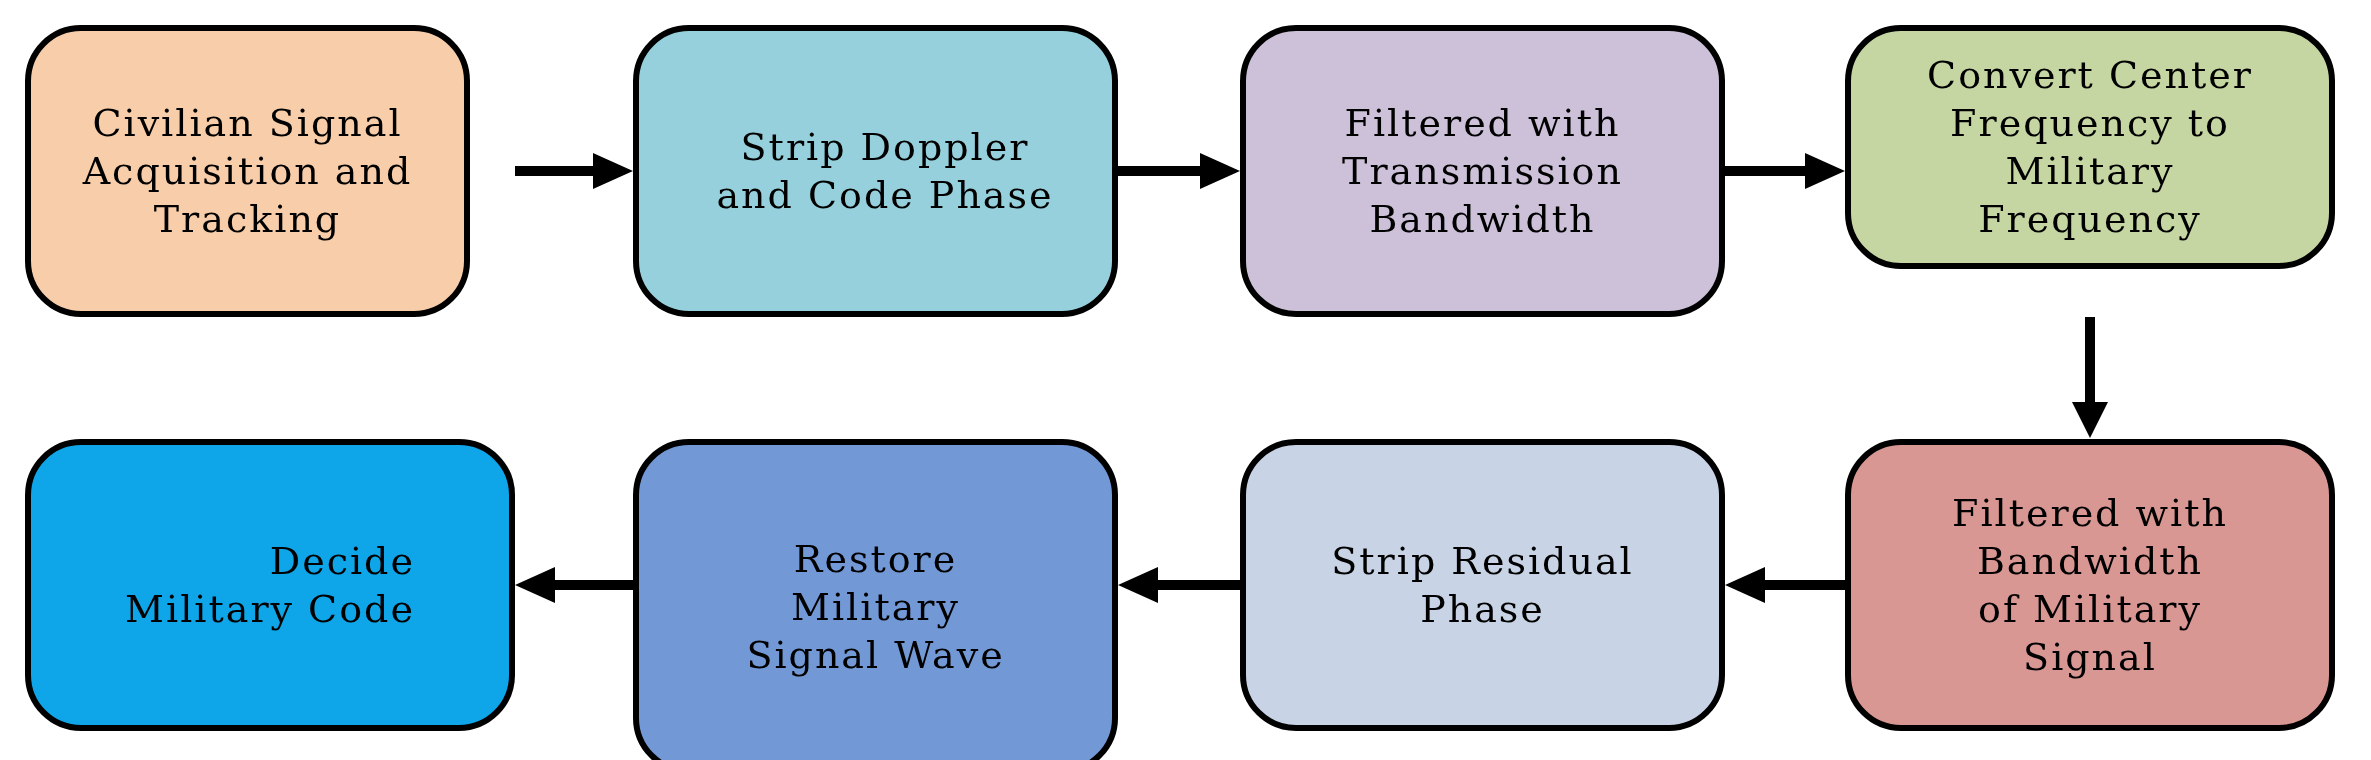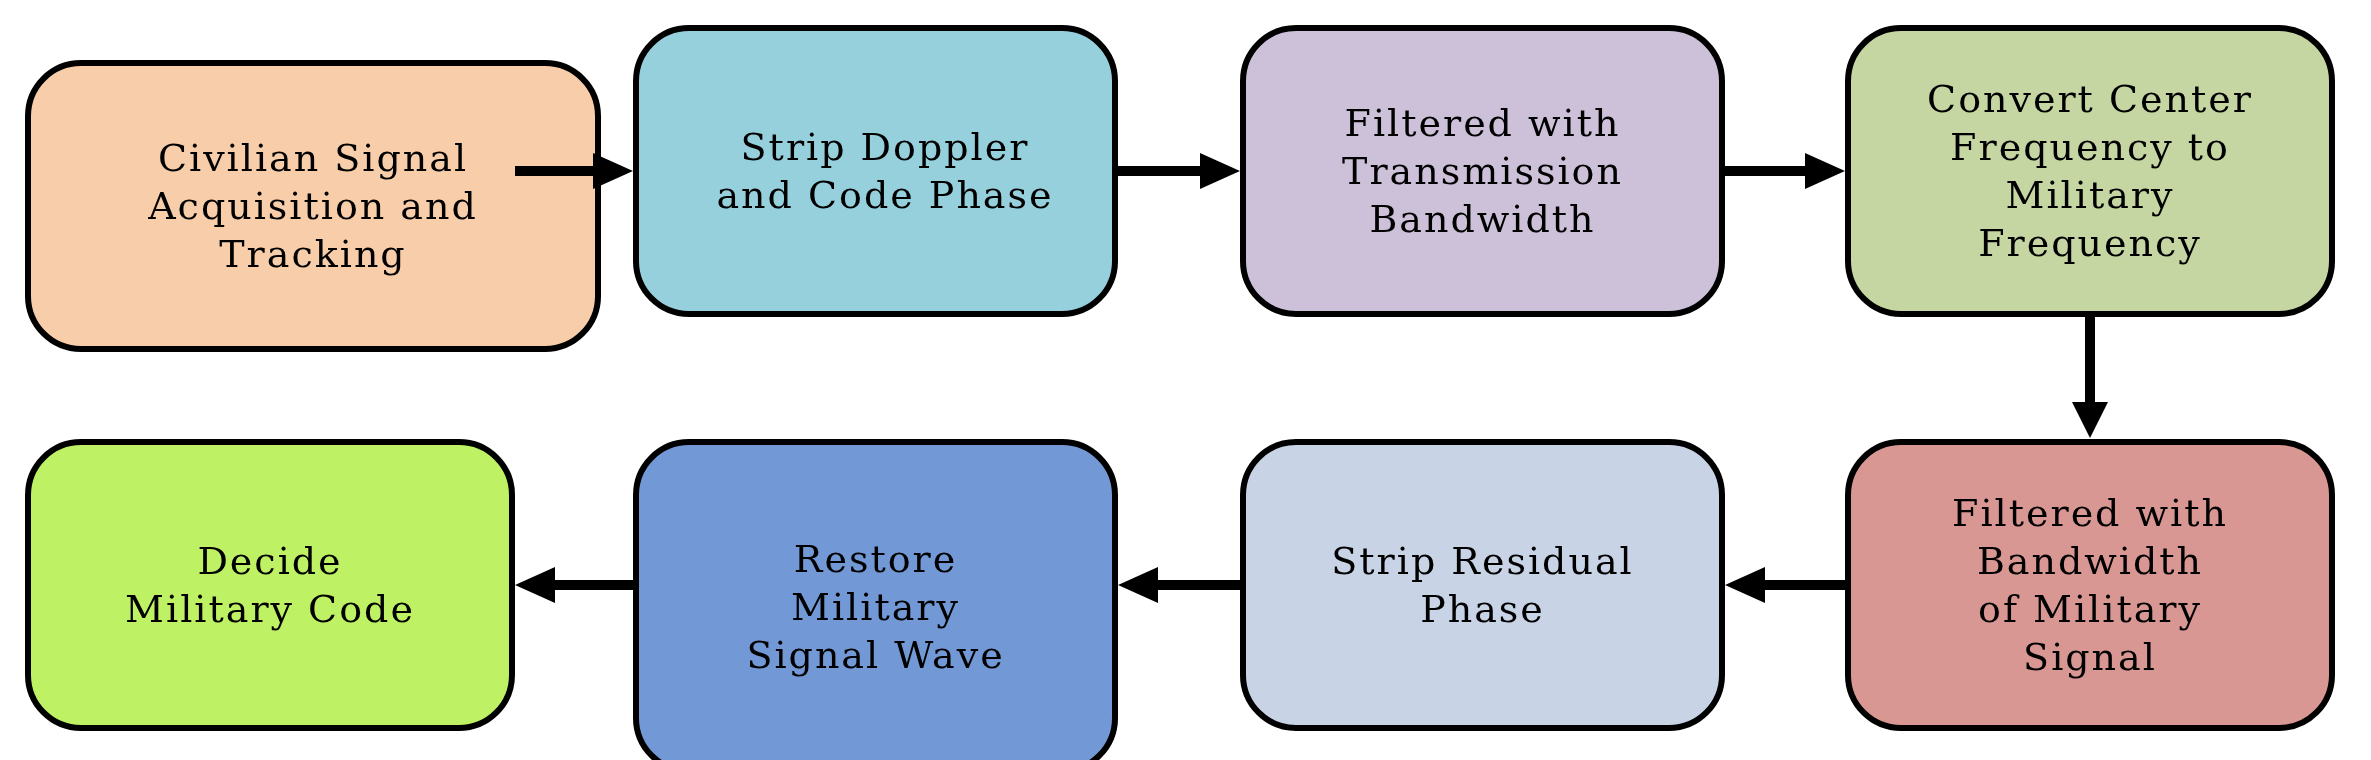--- a/index.html
+++ b/index.html
@@ -11,24 +11,24 @@
   .node-label{font-size:38px;line-height:48px;letter-spacing:2px;white-space:pre-line;}
   .shaft{position:absolute;background:var(--outline,#000);}
   .head{position:absolute;width:0;height:0;}
   .head-right{border-top:18px solid transparent;border-bottom:18px solid transparent;
               border-left:40px solid var(--outline,#000);}
   .head-left{border-top:18px solid transparent;border-bottom:18px solid transparent;
              border-right:40px solid var(--outline,#000);}
   .head-down{border-left:18px solid transparent;border-right:18px solid transparent;
              border-top:36px solid var(--outline,#000);}
 
-  #n1{left:25px;top:25px;width:576px;height:292px;margin-top:35px;}
+  #n1{left:25px;top:25px;width:445px;height:292px;}
   #n2{left:633px;top:25px;width:485px;height:292px;}
   #n3{left:1240px;top:25px;width:485px;height:292px;}
-  #n4{left:1845px;top:25px;width:490px;height:292px;}
+  #n4{left:1845px;top:25px;width:490px;height:244px;}
   #n5{left:1845px;top:439px;width:490px;height:292px;}
   #n6{left:1240px;top:439px;width:485px;height:292px;justify-content:center;}
   #n7{left:633px;top:439px;width:485px;height:335px;}
   #n8{left:25px;top:439px;width:490px;height:292px;}
 
   #a1-shaft{left:515px;top:166px;width:82px;height:10px;}  #a1-head{left:593px;top:153px;}
   #a2-shaft{left:1118px;top:166px;width:84px;height:10px;} #a2-head{left:1200px;top:153px;}
   #a3-shaft{left:1725px;top:166px;width:82px;height:10px;} #a3-head{left:1805px;top:153px;}
   #a4-shaft{left:2085px;top:317px;width:10px;height:87px;} #a4-head{left:2072px;top:402px;}
   #a5-shaft{left:1763px;top:580px;width:82px;height:10px;} #a5-head{left:1725px;top:567px;}
@@ -68,21 +68,21 @@
   </div>
   <div class="node" id="n6" style="background-color: rgb(200, 212, 230);">
     <span class="node-label">Strip Residual
 Phase</span>
   </div>
   <div class="node" id="n7" style="background-color: rgb(114, 153, 214);">
     <span class="node-label">Restore
 Military
 Signal Wave</span>
   </div>
-  <div class="node" id="n8" style="background-color: #bef264;">
+  <div class="node" id="n8" style="background-color: #0ea5e9; text-align: right;">
     <span class="node-label">Decide
 Military Code</span>
   </div>
 
   <div>
     <div class="shaft" id="a1-shaft"></div>
     <div class="head head-right" id="a1-head"></div>
   </div>
   <div>
     <div class="shaft" id="a2-shaft"></div>

